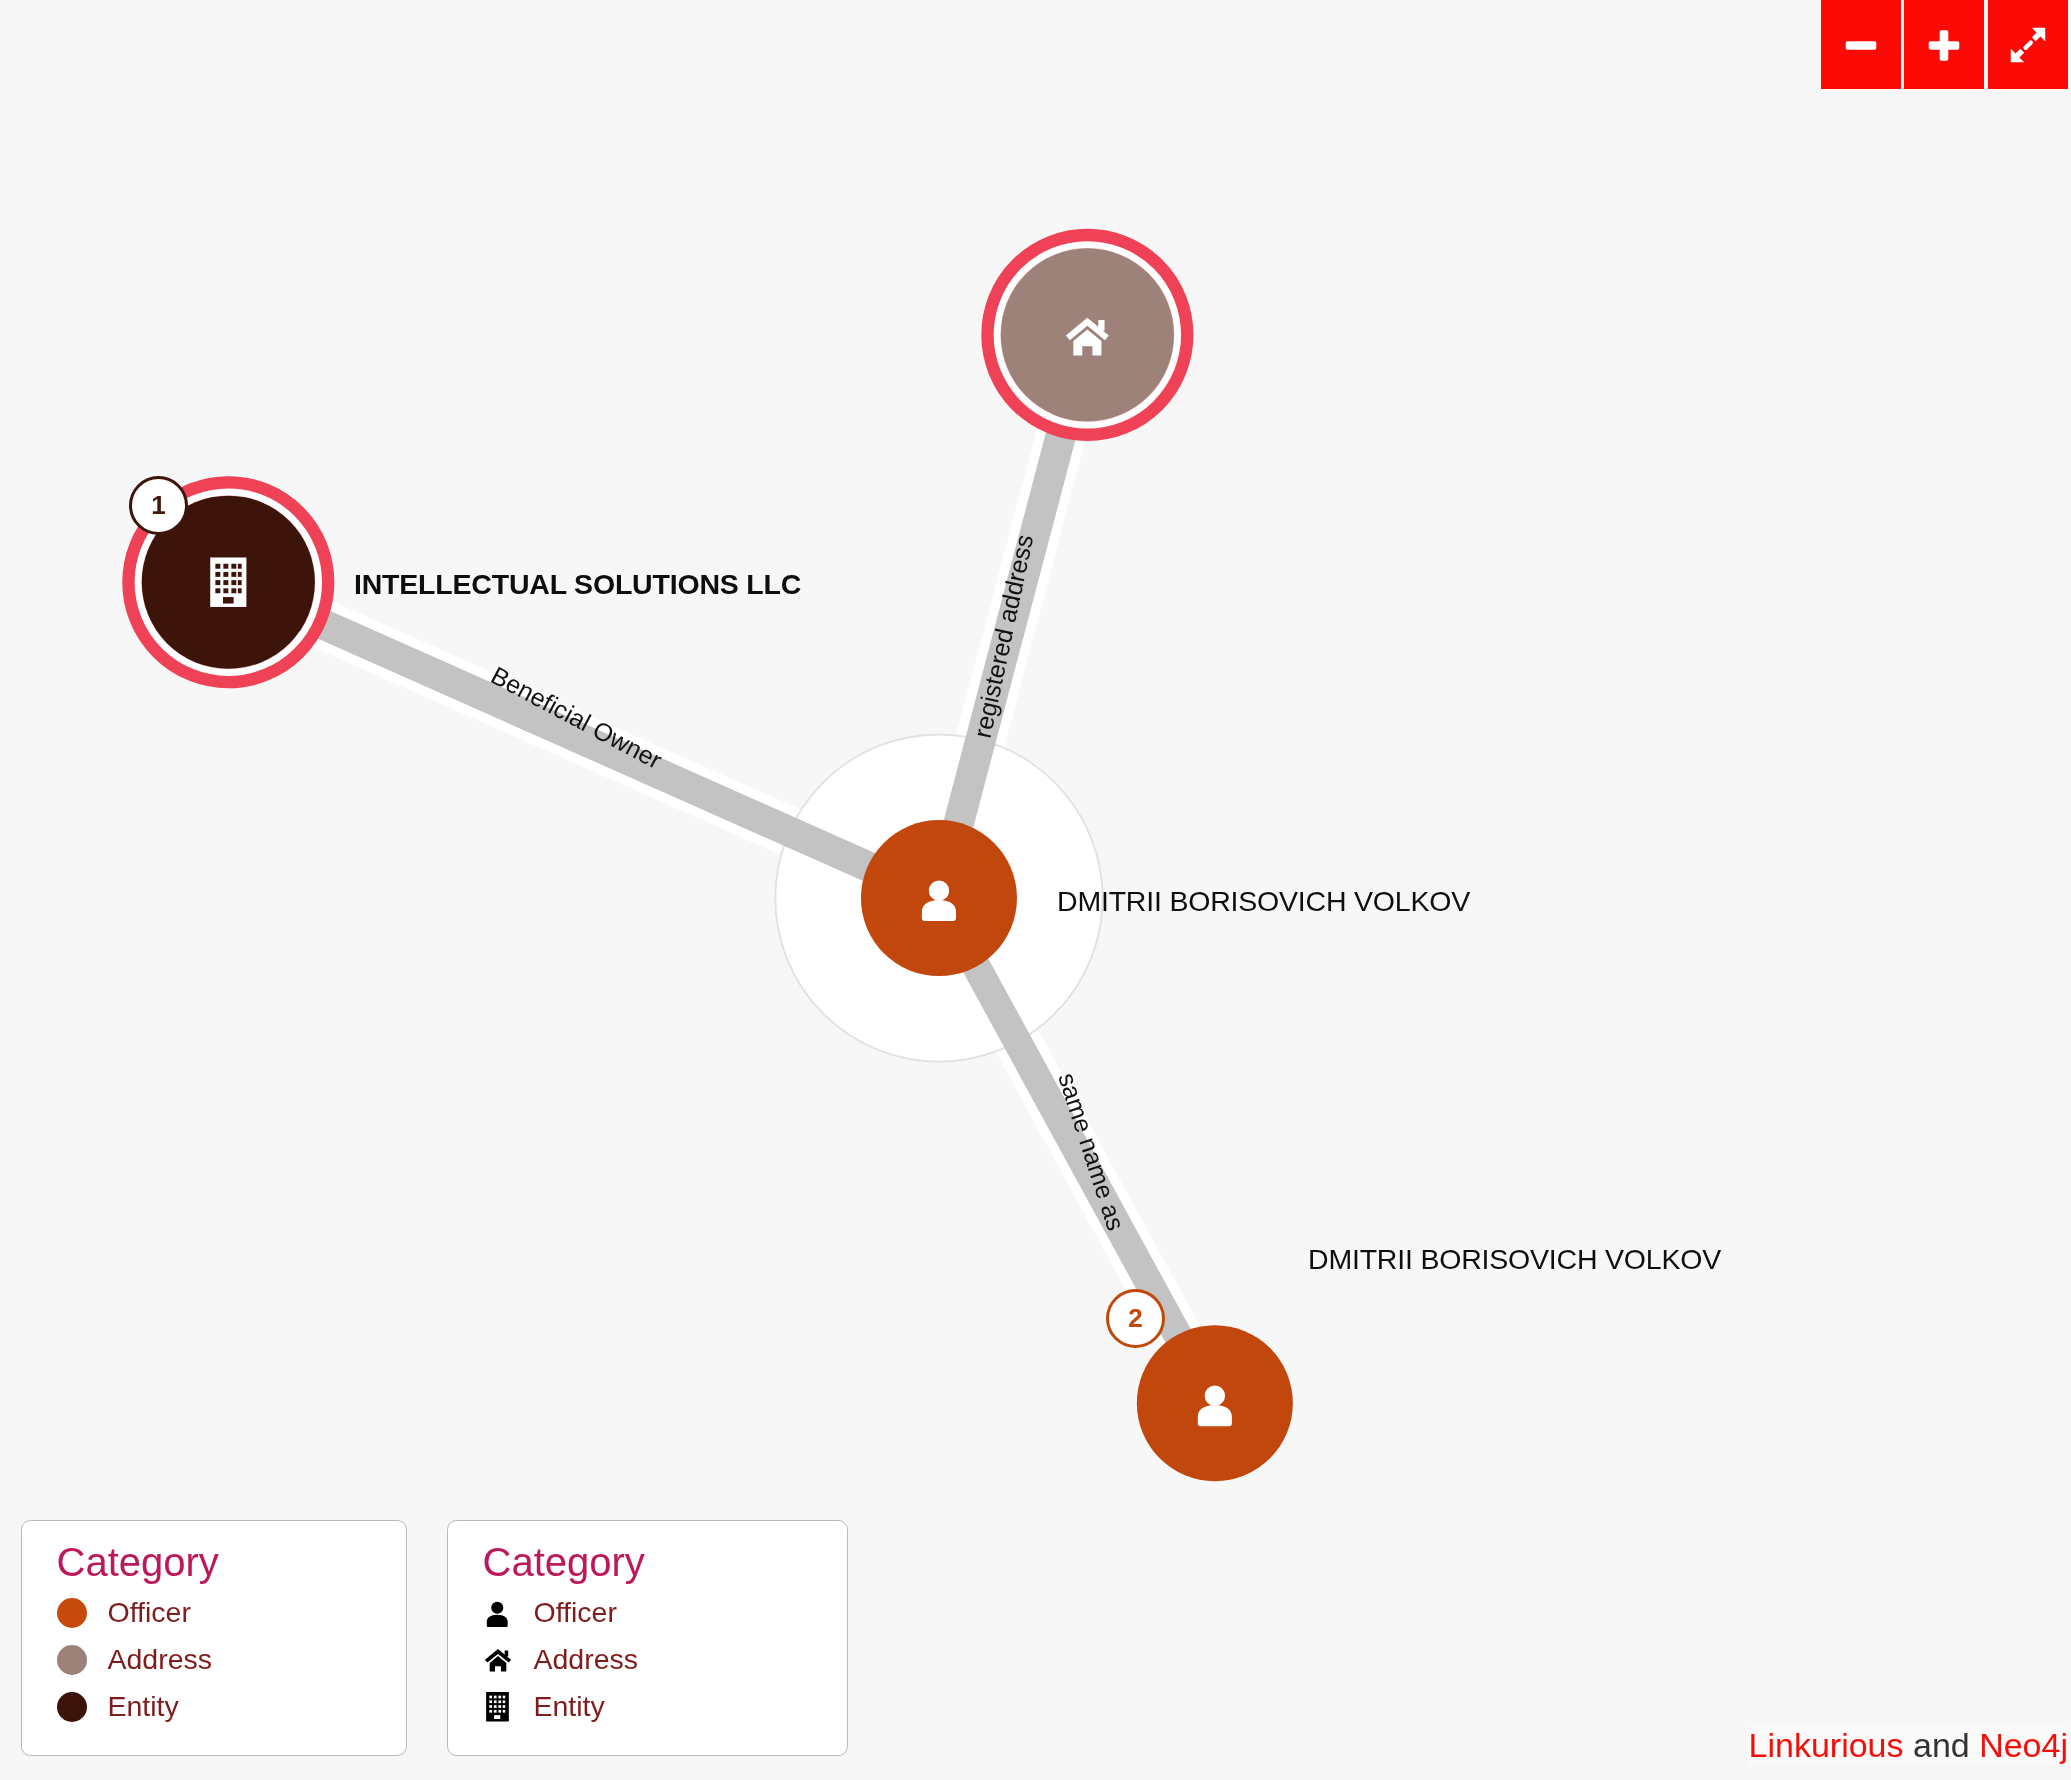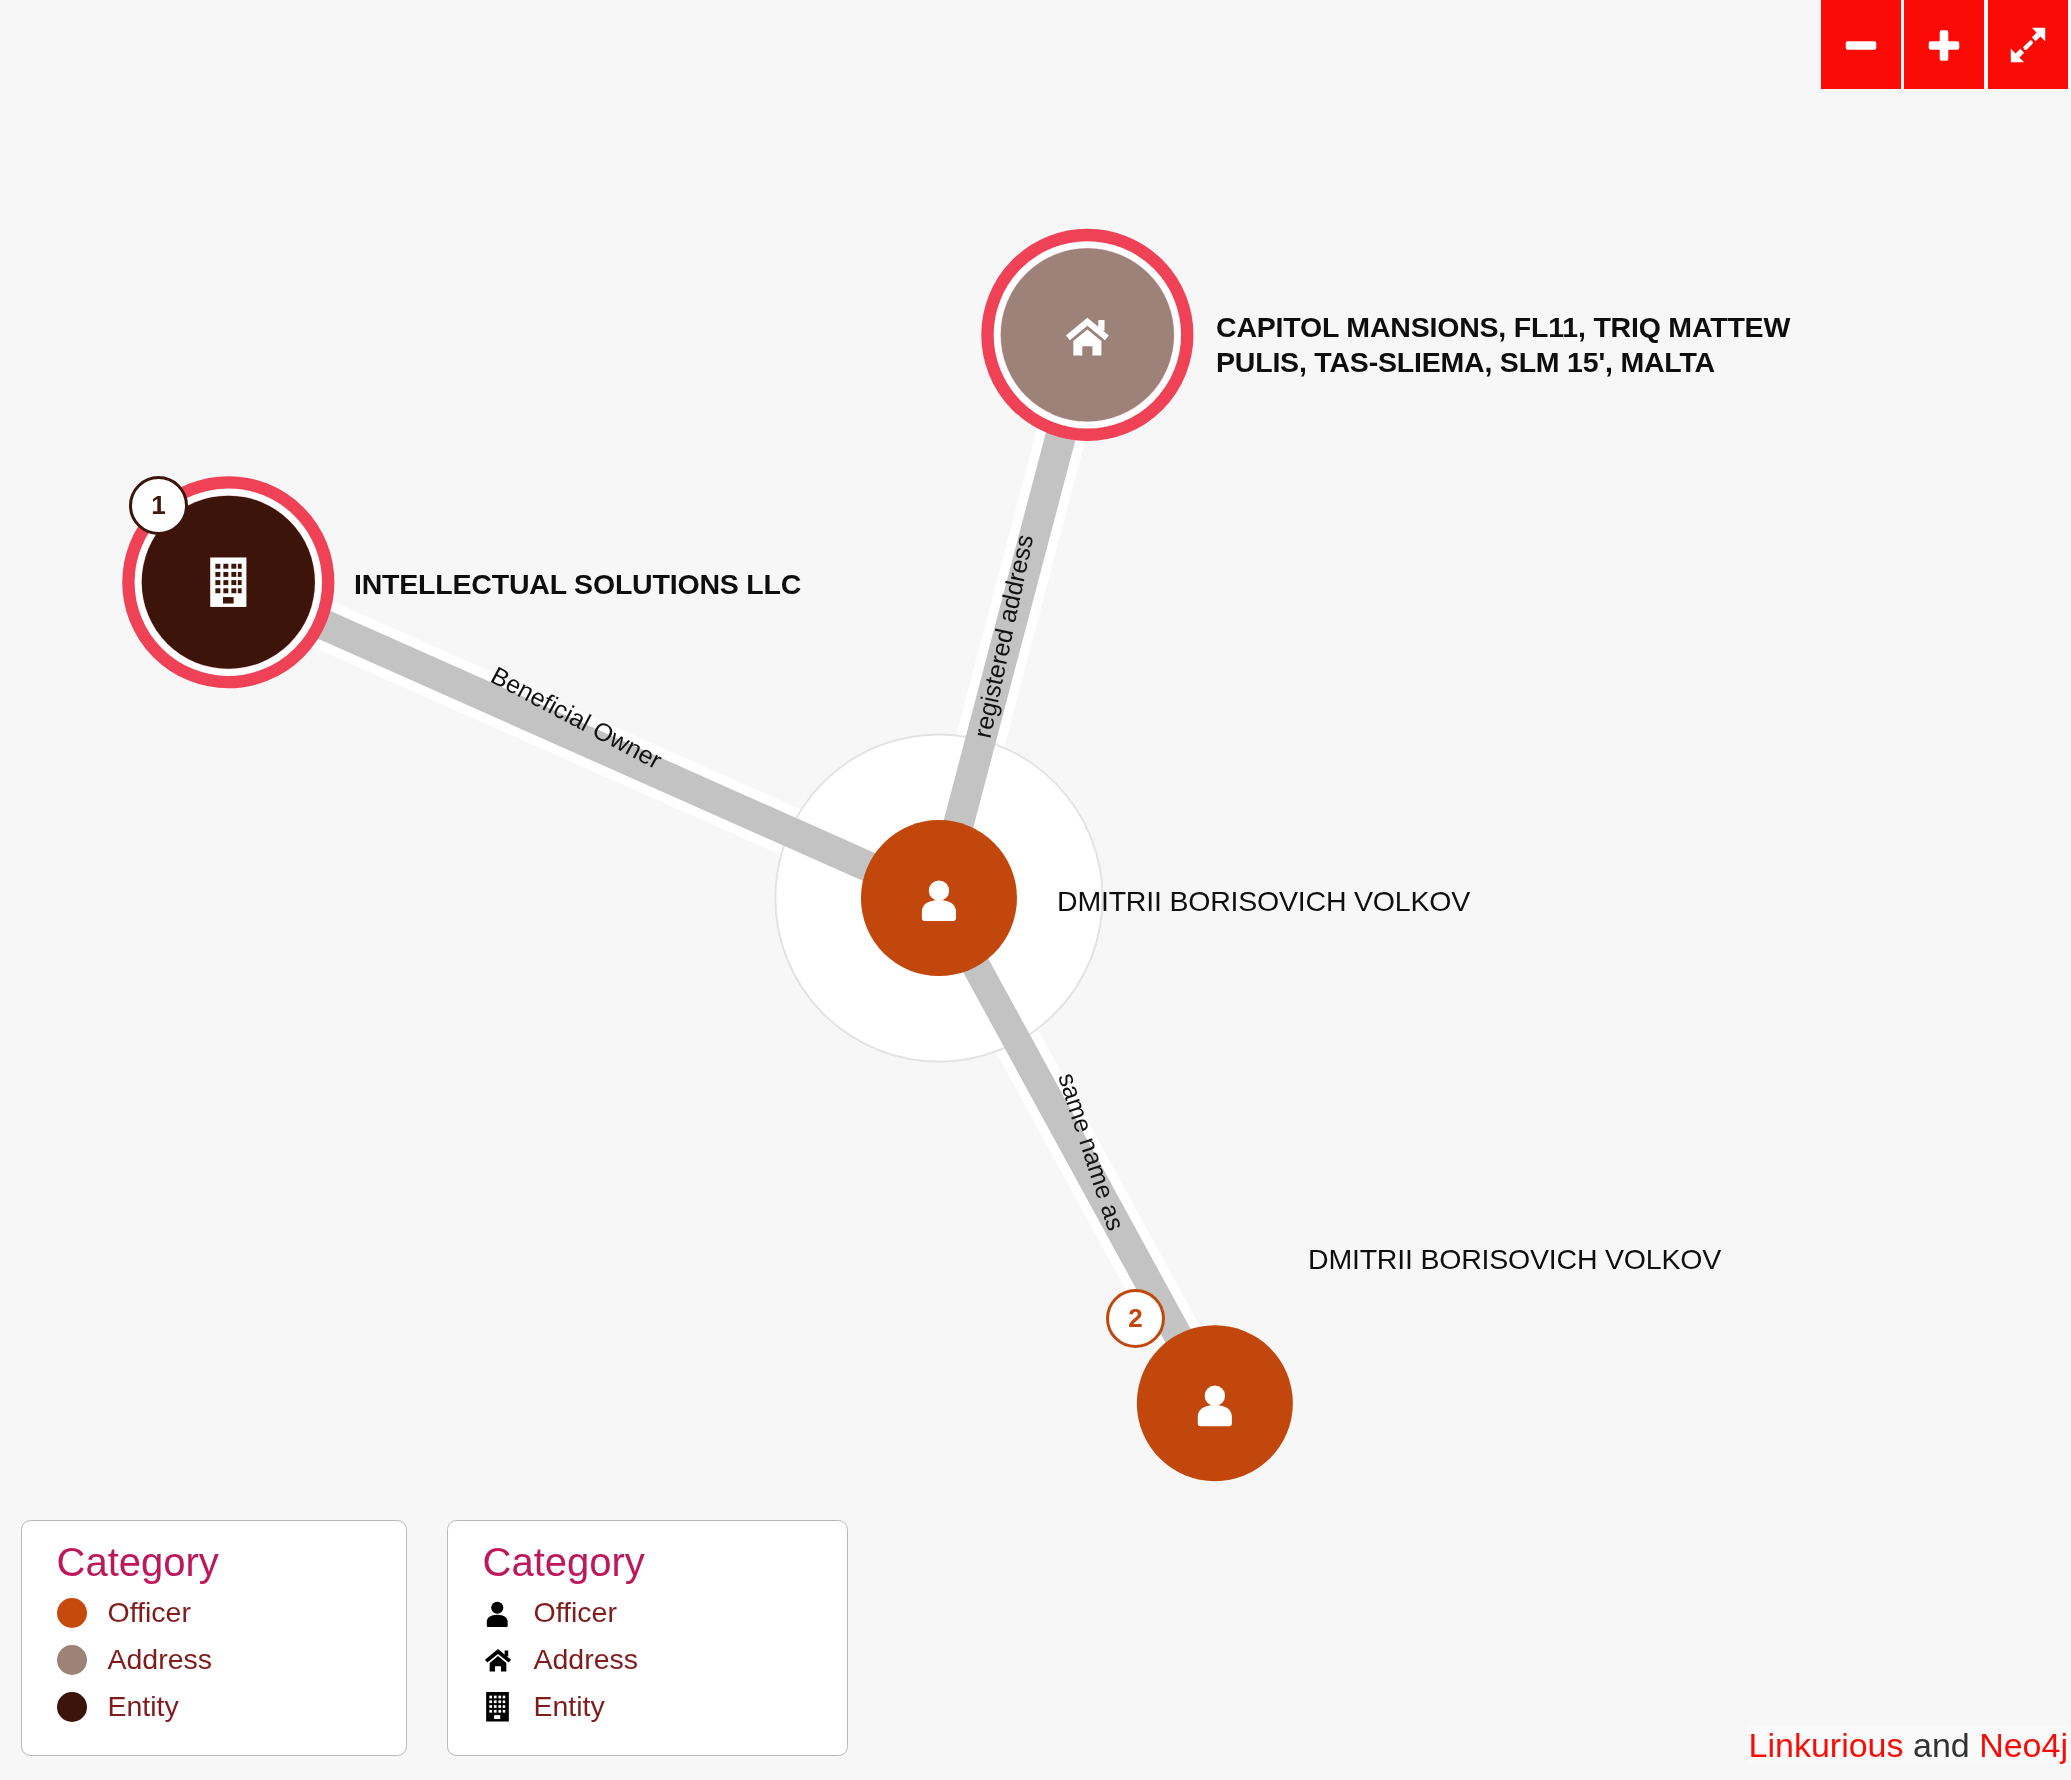--- a/index.html
+++ b/index.html
@@ -308,22 +308,20 @@
       <g fill="#ffffff" transform="translate(1277,1475) scale(1.95) translate(-12,-12)">
         <circle cx="12" cy="8.0" r="5.5"></circle>
         <path d="M2.8 22.8 v-3.6 c0-3.5 3.1-6.2 9.2-6.2 s9.2 2.7 9.2 6.2 v3.6 a1.6 1.6 0 0 1 -1.6 1.6 H4.4 a1.6 1.6 0 0 1 -1.6 -1.6 z"></path>
       </g>
     </g>
   </svg>
 
   <div class="node-badge" id="badge-entity">1</div>
   <div class="node-badge" id="badge-officer-dup">2</div>
 
-  <div class="node-label bold" id="label-address">CAPITOL MANSIONS, FL11, TRIQ MATTEW
-PULIS, TAS-SLIEMA, SLM 15', MALTA</div>
   <div class="node-label bold" id="label-entity">INTELLECTUAL SOLUTIONS LLC</div>
   <div class="node-label" id="label-officer-main">DMITRII BORISOVICH VOLKOV</div>
   <div class="node-label" id="label-officer-dup">DMITRII BORISOVICH VOLKOV</div>
 
   <div class="edge-label" id="edge-label-beneficial">Beneficial Owner</div>
   <div class="edge-label" id="edge-label-registered">registered address</div>
   <div class="edge-label" id="edge-label-samename">same name as</div>
 
   <div class="legend-box" id="legend-category-color">
     <div class="legend-title">Category</div>

